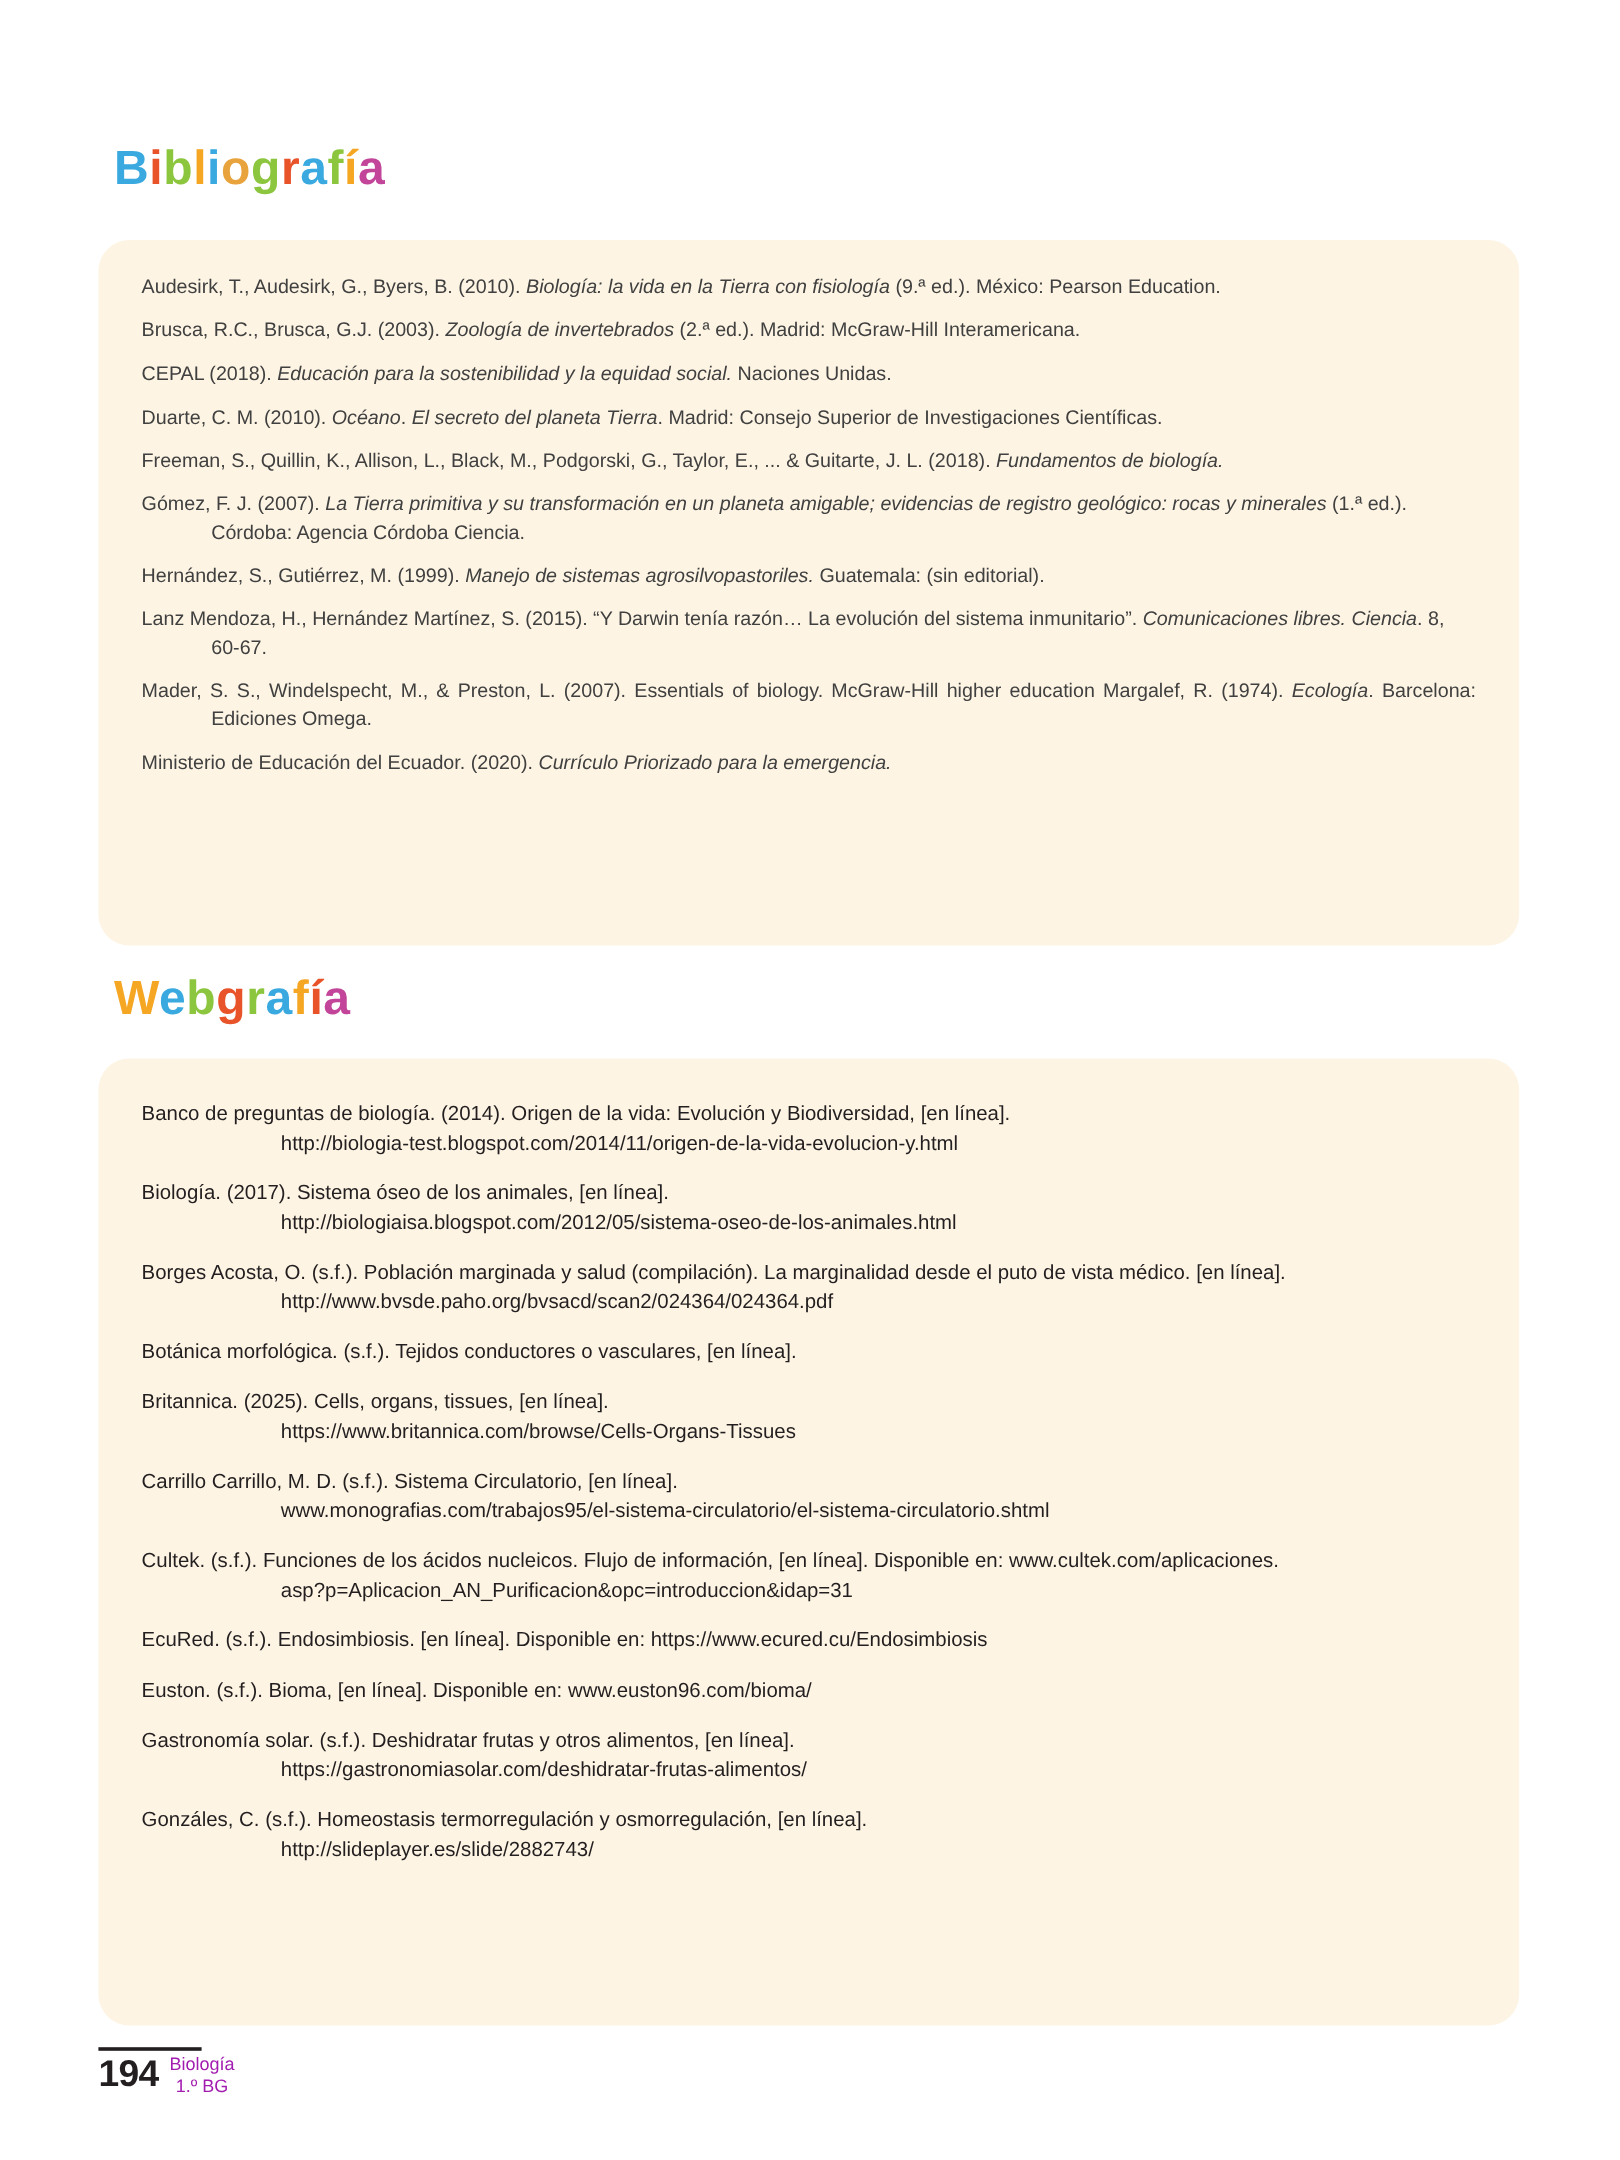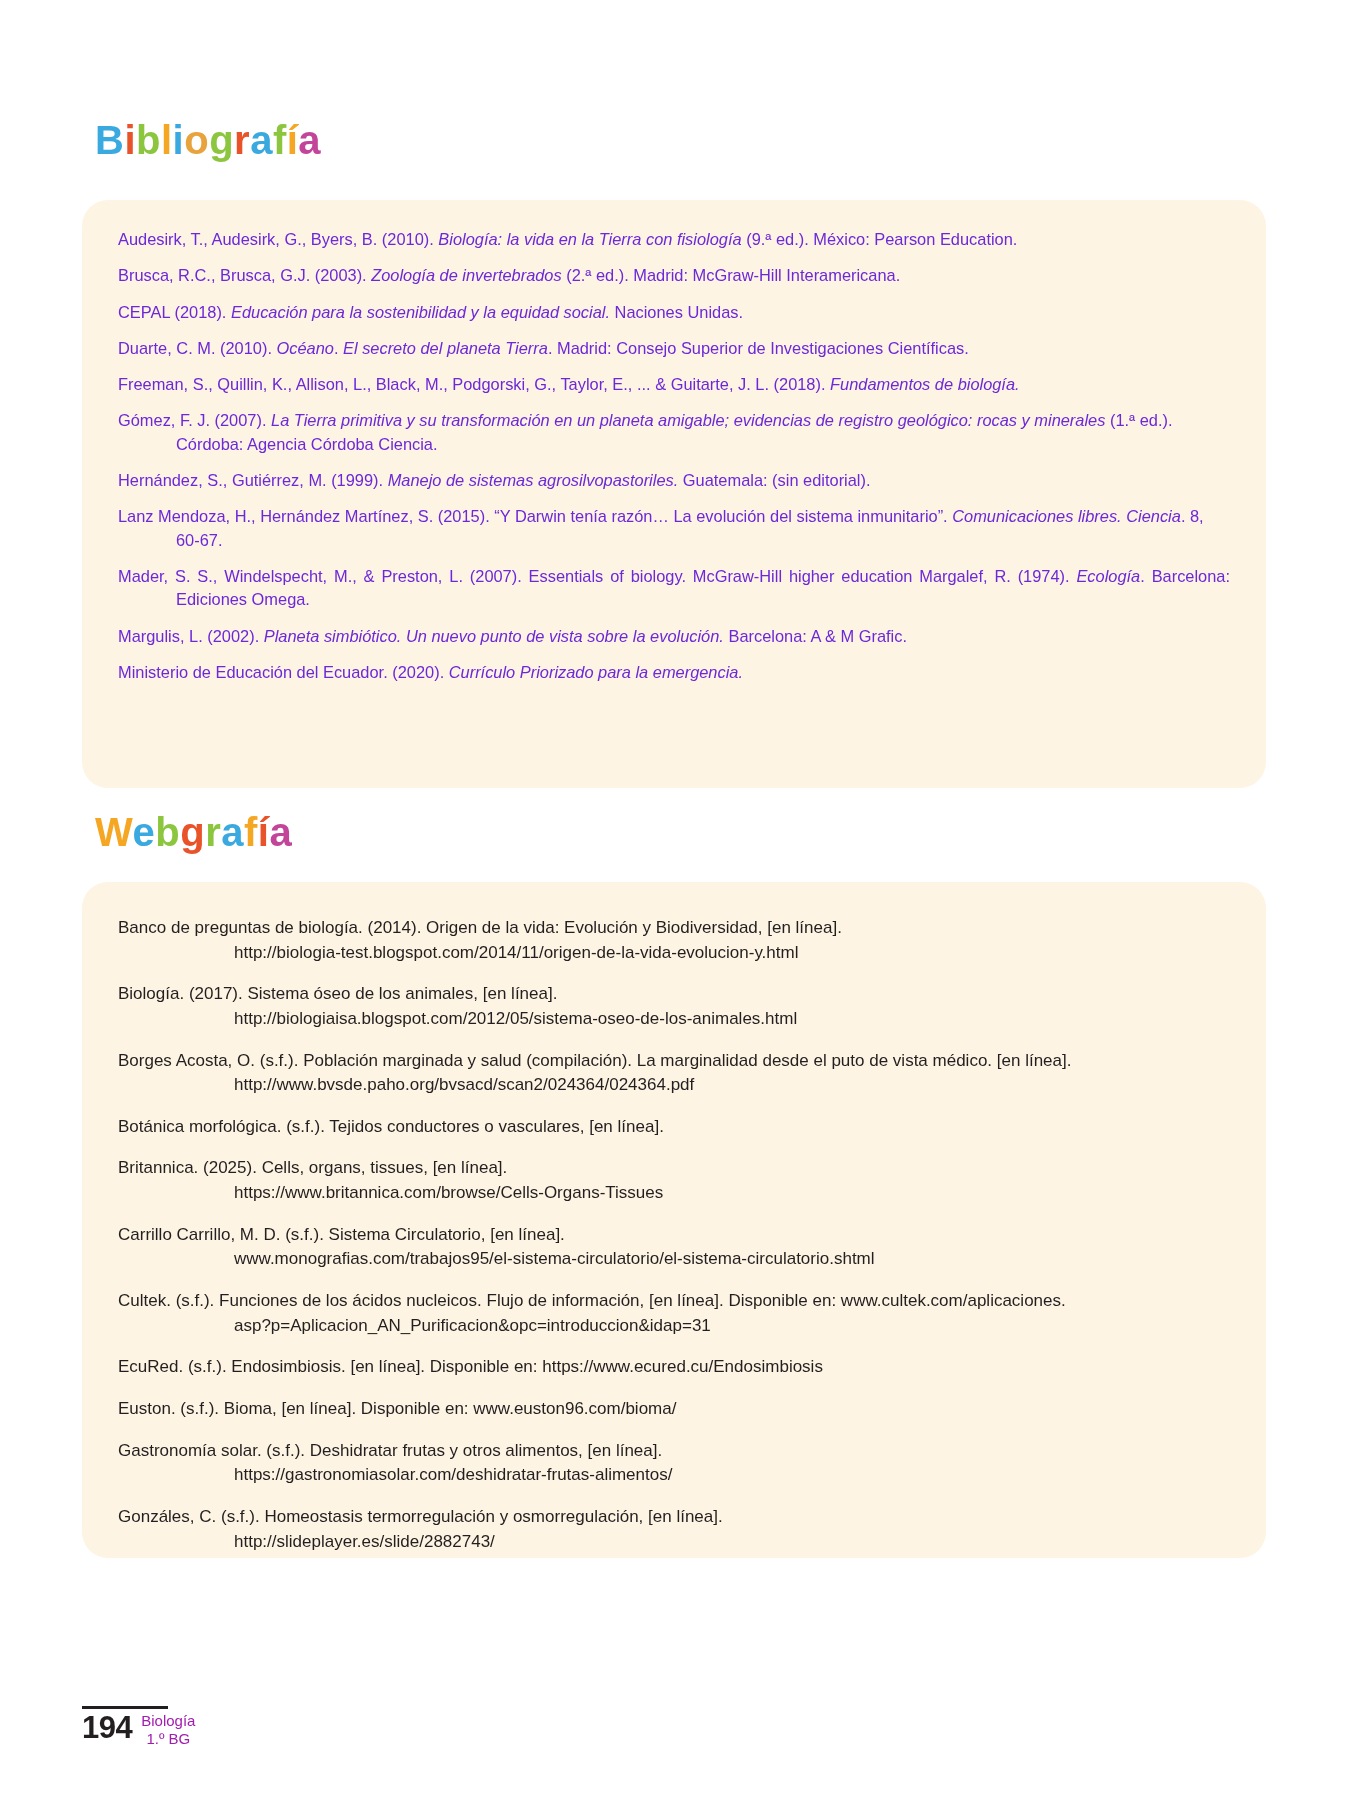--- a/index.html
+++ b/index.html
@@ -60,29 +60,29 @@
     left: 82px;
     top: 200px;
     width: 1184px;
     height: 588px;
     padding: 28px 36px 24px 36px;
   }
   .panel-web {
     left: 82px;
     top: 882px;
     width: 1184px;
-    height: 676px;
+    height: 806px;
     padding: 34px 36px 24px 36px;
   }
 
   
   .ref {
     font-size: 16.4px;
     line-height: 1.42;
-    color: #6d28d9;
+    color: #404040;
     margin: 0 0 13px 0;
     text-indent: 0;
     padding-left: 58px;
   }
   .ref {
     
     padding-left: 58px;
     text-indent: -58px;
   }
   .ref.justify { text-align: justify; }
@@ -148,21 +148,20 @@
     <div id="biblio-list">
         <p class="ref"><span>Audesirk, T., Audesirk, G., Byers, B. (2010). </span><em>Biología: la vida en la Tierra con fisiología</em><span> (9.ª ed.). México: Pearson Education.</span></p>
         <p class="ref"><span>Brusca, R.C., Brusca, G.J. (2003). </span><em>Zoología de invertebrados</em><span> (2.ª ed.). Madrid: McGraw-Hill Interamericana.</span></p>
         <p class="ref"><span>CEPAL (2018). </span><em>Educación para la sostenibilidad y la equidad social.</em><span> Naciones Unidas.</span></p>
         <p class="ref"><span>Duarte, C. M. (2010). </span><em>Océano</em><span>. </span><em>El secreto del planeta Tierra</em><span>. Madrid: Consejo Superior de Investigaciones Científicas.</span></p>
         <p class="ref"><span>Freeman, S., Quillin, K., Allison, L., Black, M., Podgorski, G., Taylor, E., ... &amp; Guitarte, J. L. (2018). </span><em>Fundamentos de biología.</em></p>
         <p class="ref"><span>Gómez, F. J. (2007). </span><em>La Tierra primitiva y su transformación en un planeta amigable; evidencias de registro geológico: rocas y minerales</em><span> (1.ª ed.). Córdoba: Agencia Córdoba Ciencia.</span></p>
         <p class="ref"><span>Hernández, S., Gutiérrez, M. (1999). </span><em>Manejo de sistemas agrosilvopastoriles.</em><span> Guatemala: (sin editorial).</span></p>
         <p class="ref"><span>Lanz Mendoza, H., Hernández Martínez, S. (2015). “Y Darwin tenía razón… La evolución del sistema inmunitario”. </span><em>Comunicaciones libres. Ciencia</em><span>. 8, 60-67.</span></p>
         <p class="ref justify"><span>Mader, S. S., Windelspecht, M., &amp; Preston, L. (2007). Essentials of biology. McGraw-Hill higher education Margalef, R. (1974). </span><em>Ecología</em><span>. Barcelona: Ediciones Omega.</span></p>
-        <p class="ref"><span>Margulis, L. (2002). </span><em>Planeta simbiótico. Un nuevo punto de vista sobre la evolución.</em><span> Barcelona: A &amp; M Grafic.</span></p>
         <p class="ref"><span>Ministerio de Educación del Ecuador. (2020). </span><em>Currículo Priorizado para la emergencia.</em></p>
       </div>
   </div>
 
   <h1 class="heading heading-webgrafia"><span style="color: rgb(245, 166, 35);">W</span><span style="color: rgb(58, 169, 224);">e</span><span style="color: rgb(140, 198, 63);">b</span><span style="color: rgb(232, 83, 42);">g</span><span style="color: rgb(140, 198, 63);">r</span><span style="color: rgb(58, 169, 224);">a</span><span style="color: rgb(245, 166, 35);">f</span><span style="color: rgb(232, 83, 42);">í</span><span style="color: rgb(194, 69, 154);">a</span></h1>
 
   <div class="panel panel-web">
     <div id="web-list">
         <p class="webref"><span>Banco de preguntas de biología. (2014). Origen de la vida: Evolución y Biodiversidad, [en línea].</span><span class="urlline">http://biologia-test.blogspot.com/2014/11/origen-de-la-vida-evolucion-y.html</span></p>
         <p class="webref"><span>Biología. (2017). Sistema óseo de los animales, [en línea].</span><span class="urlline">http://biologiaisa.blogspot.com/2012/05/sistema-oseo-de-los-animales.html</span></p>

